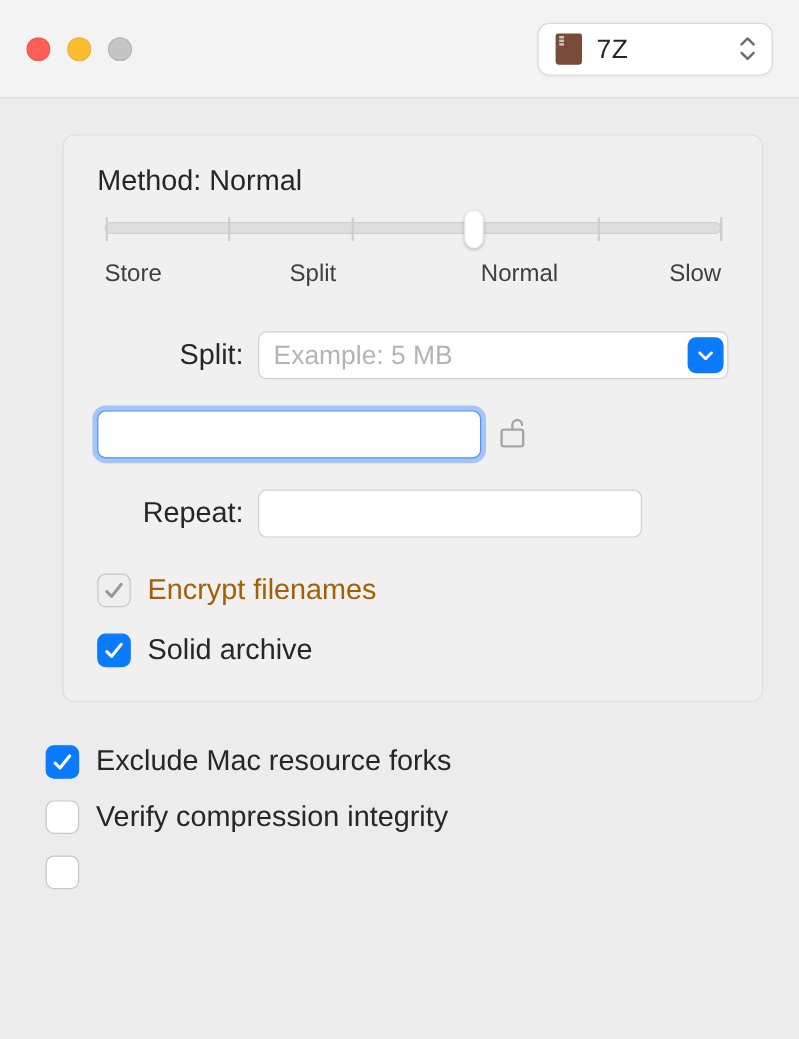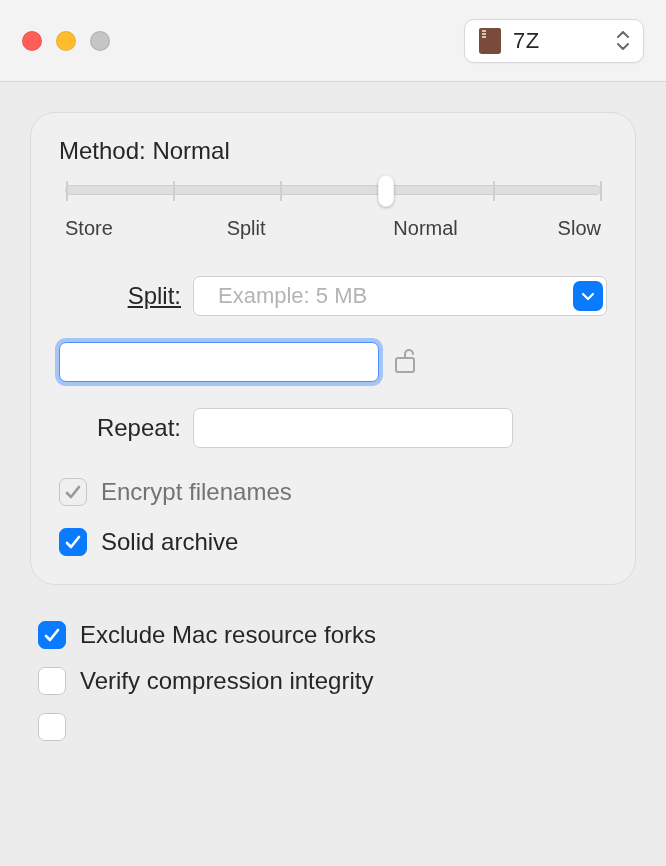--- a/index.html
+++ b/index.html
@@ -28,21 +28,21 @@
     .tl-red { background: #ff5f56; border: 1px solid rgba(0,0,0,.08); }
     .tl-yel { background: #ffbd2e; border: 1px solid rgba(0,0,0,.08); }
     .tl-grn { background: #c5c5c5; border: 1px solid rgba(0,0,0,.10); }
     .format-select {
       display: flex; align-items: center;
       background: #ffffff;
       border: 1px solid #d8d8d8;
       border-radius: 10px;
       height: 44px;
       padding: 0 10px 0 14px;
-      width: 180px;
+      width: 196px;
       box-shadow: 0 1px 2px rgba(0,0,0,.04);
     }
     .format-icon {
       width: 22px; height: 26px;
       background: #7a4a3a;
       border-radius: 2px 2px 3px 3px;
       position: relative;
       margin-right: 12px;
     }
     .format-icon::before {
@@ -55,22 +55,23 @@
         linear-gradient(#cfc6bd,#cfc6bd) 0 6px/4px 2px no-repeat;
     }
     .format-label { font-size: 22px; letter-spacing: .5px; flex: 1; }
     .stepper-icon { width: 20px; display: flex; flex-direction: column; align-items: center; gap: 3px; }
     .stepper-icon svg { display: block; }
 
     .content { padding: 30px 30px 0 30px; }
     .panel {
       background: #f0f0f0;
       border: 1px solid #dcdcdc;
-      border-radius: 25px;
+      border-radius: 10px;
       padding: 24px 28px 28px 28px;
+      margin-left: 22px;
     }
     .method-line { font-size: 24px; margin-bottom: 20px; }
     .slider-wrap { position: relative; padding: 0 6px; }
     .slider-track {
       position: relative;
       height: 10px;
       background: #dedede;
       border-radius: 5px;
       border: 1px solid #cfcfcf;
     }
@@ -100,21 +101,21 @@
       font-size: 24px;
     }
     .combo-wrap {
       flex: 1; position: relative;
     }
     .combo-input, .text-input {
       width: 100%; height: 40px;
       border: 1px solid #d0d0d0;
       background: #ffffff;
       border-radius: 7px;
-      padding: 0 24px;
+      padding: 0 12px;
       font-size: 22px; color: #0f172a;
       outline: none;
     }
     .combo-input::placeholder { color: #b4b4b4; }
     .combo-btn {
       position: absolute; right: 4px; top: 50%; transform: translateY(-50%);
       width: 30px; height: 30px; border-radius: 7px;
       background: #0a7aff;
       display: flex; align-items: center; justify-content: center;
     }
@@ -132,21 +133,21 @@
       width: 28px; height: 28px; border-radius: 7px;
       border: 1px solid #c7c7c7; background: #ffffff;
       display: inline-flex; align-items: center; justify-content: center;
       flex-shrink: 0;
     }
     .chk.checked { background: #0a7aff; border-color: #0a7aff; }
     .chk.checked svg path { stroke: #fff; }
     .chk svg path { stroke: #999; }
     .chk.disabled { background: #efefef; }
     .chk-label { font-size: 24px; }
-    .chk-label.disabled { color: #737373; }
+    .chk-label.disabled { color: #a16207; }
 
     .options { padding: 18px 8px; }
     .options .chk-row { margin-top: 18px; align-items: center; }
   </style>
 </head>
 <body>
 
 <div class="titlebar">
   <div class="traffic-lights">
     <div class="tl tl-red"></div>
@@ -185,21 +186,21 @@
         <div class="slider-thumb" style="left:60%"></div>
       </div>
       <div class="slider-labels">
         <span>Store</span>
         <span>Split</span>
         <span>Normal</span>
         <span>Slow</span>
       </div>
     </div>
 
-    <div class="form-row" style="margin-top:36px;text-decoration:underline;">
+    <div class="form-row" style="margin-top:36px;">
       <label>Split:</label>
       <div class="combo-wrap">
         <input class="combo-input" type="text" placeholder="Example: 5 MB" style="">
         <div class="combo-btn">
           <svg width="14" height="9" viewBox="0 0 14 9">
               <path d="M2 2 L7 7 L12 2" fill="none" stroke="#fff" stroke-width="2.2" stroke-linecap="round" stroke-linejoin="round"></path>
             </svg>
         </div>
       </div>
     </div>

